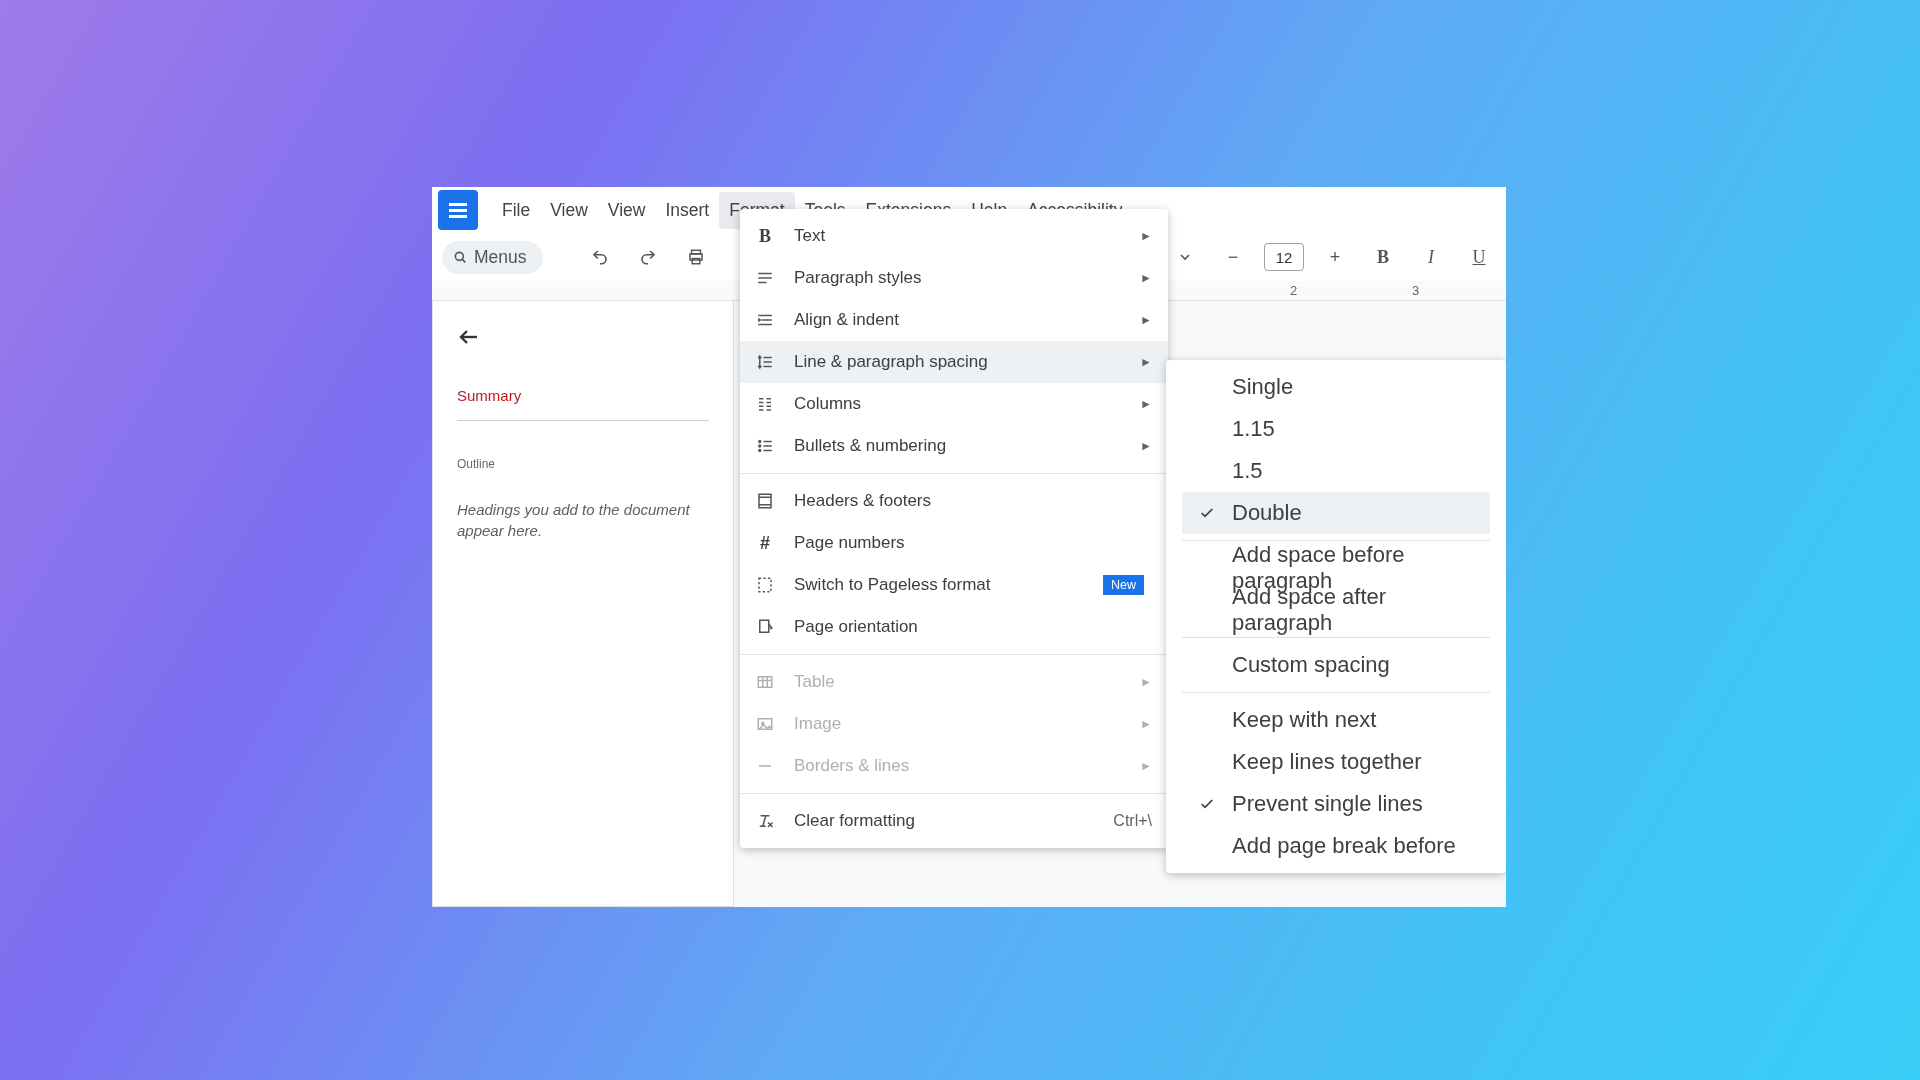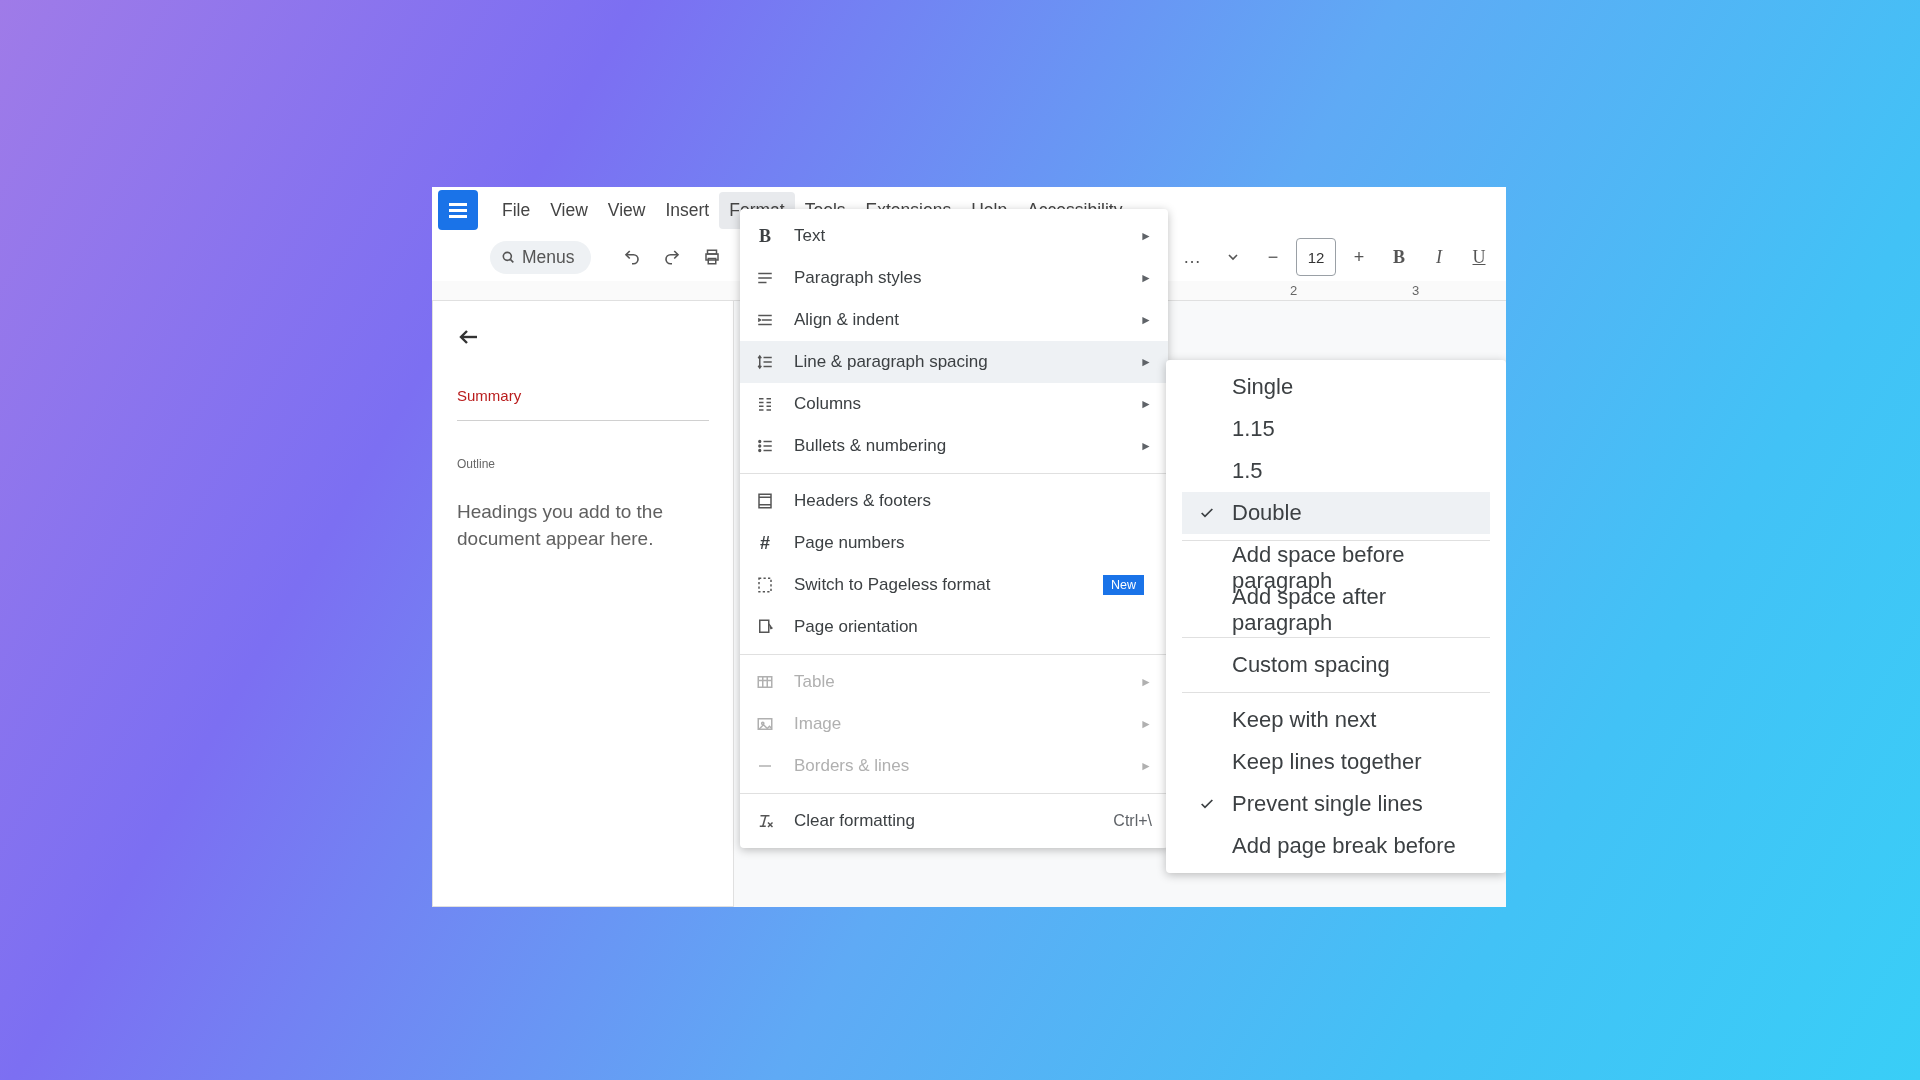--- a/index.html
+++ b/index.html
@@ -42,41 +42,40 @@
     cursor: pointer;
     border-radius: 4px;
   }
   .menu-item.active { background: #e8eaed; }
   
   .toolbar {
     display: flex;
     align-items: center;
     height: 48px;
     padding: 0 10px;
-    gap: 6px;
-    margin-left: 48px;
+    gap: 14px;
   }
   .search-chip {
     display: flex; align-items: center;
     background: #eef1f4;
     border-radius: 18px;
     padding: 6px 16px 6px 10px;
     gap: 6px;
     color: #555;
   }
   .tb-btn {
     width: 34px; height: 34px;
     display: flex; align-items: center; justify-content: center;
     color: #555;
     font-size: 18px;
   }
   .font-size-box {
     border: 1px solid #9aa0a6;
     border-radius: 4px;
-    width: 40px; height: 38px;
+    width: 40px; height: 28px;
     display: flex; align-items: center; justify-content: center;
     font-size: 15px;
     color: #333;
   }
   .ellipsis { letter-spacing: 2px; }
   .bold { font-weight: 700; font-family: Georgia, serif; }
   .italic { font-style: italic; font-family: Georgia, serif; }
   .underline { text-decoration: underline; font-family: Georgia, serif; }
   
   .ruler {
@@ -96,21 +95,21 @@
   .left-panel {
     width: 302px;
     padding: 24px 24px 0 24px;
     border: 1px solid #e0e0e0;
     border-top: none;
   }
   .back-arrow { font-size: 24px; color: #333; }
   .summary-label { margin-top: 38px; font-size: 15px; color: #b91c1c; font-weight: 400; }
   .hr { border: none; border-top: 1px solid #d0d0d0; margin-top: 16px; }
   .outline-label { margin-top: 36px; font-size: 12px; color: #676767; font-weight: 500; }
-  .outline-hint { margin-top: 28px; font-size: 19px; color: #606060; line-height: 1.4; }
+  .outline-hint { margin-top: 28px; font-size: 15px; color: #606060; font-style: italic; line-height: 1.4; }
   .doc-area { flex: 1; background: #f8f9fa; }
   
   .dropdown {
     position: absolute;
     left: 308px;
     top: 22px;
     width: 428px;
     background: #fff;
     box-shadow: 0 2px 10px rgba(0,0,0,0.25);
     border-radius: 4px;

